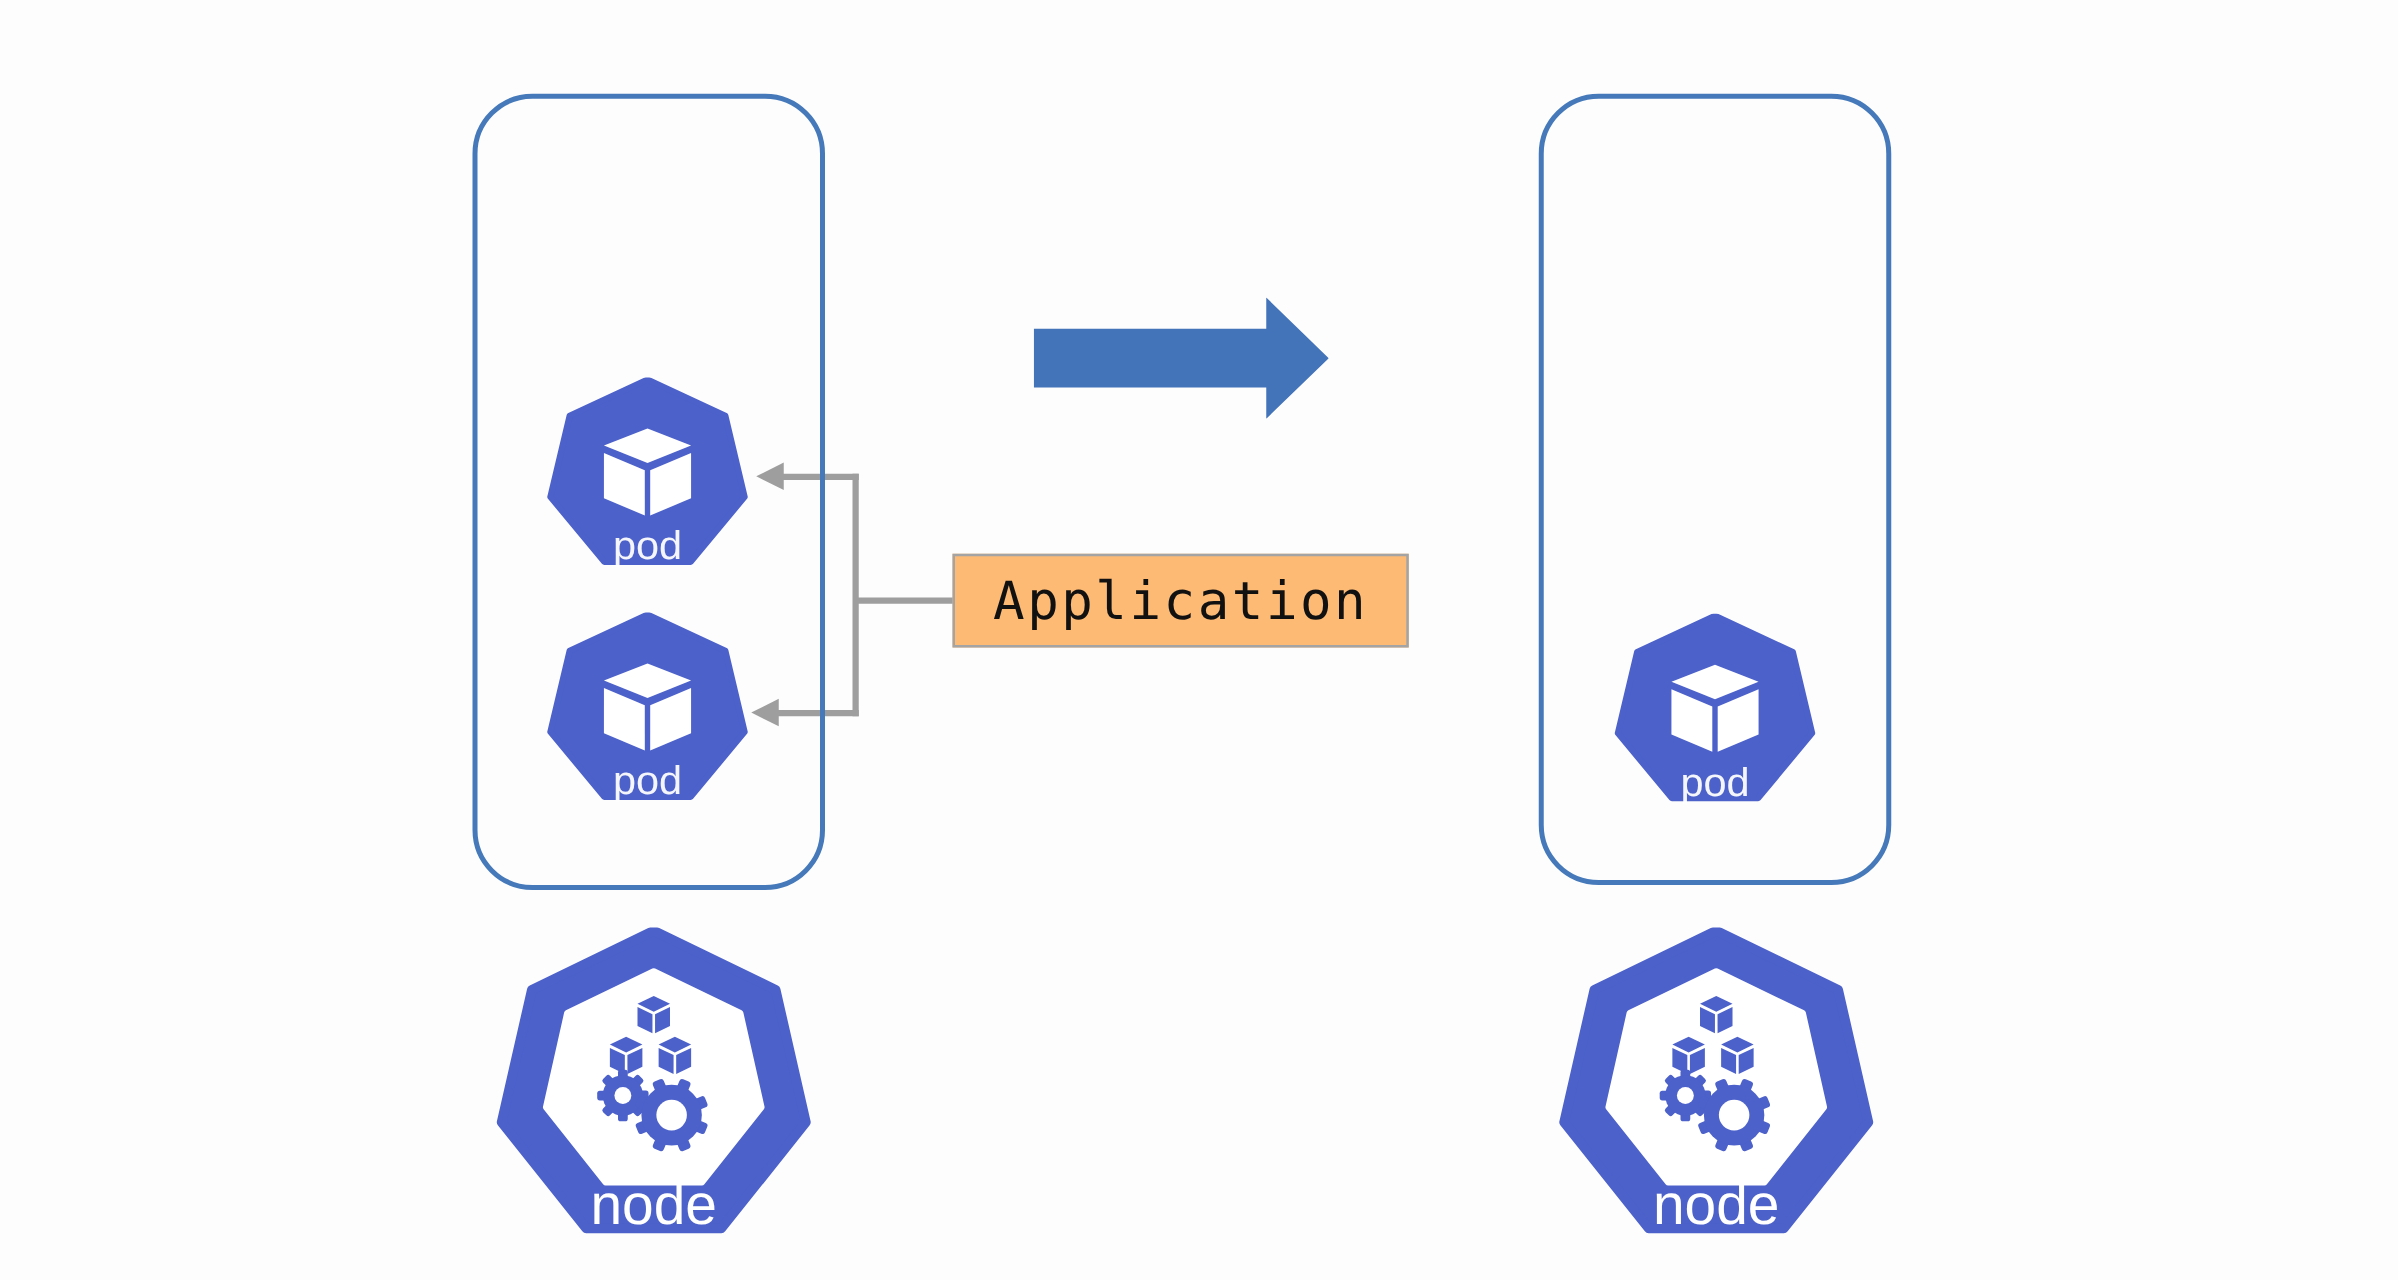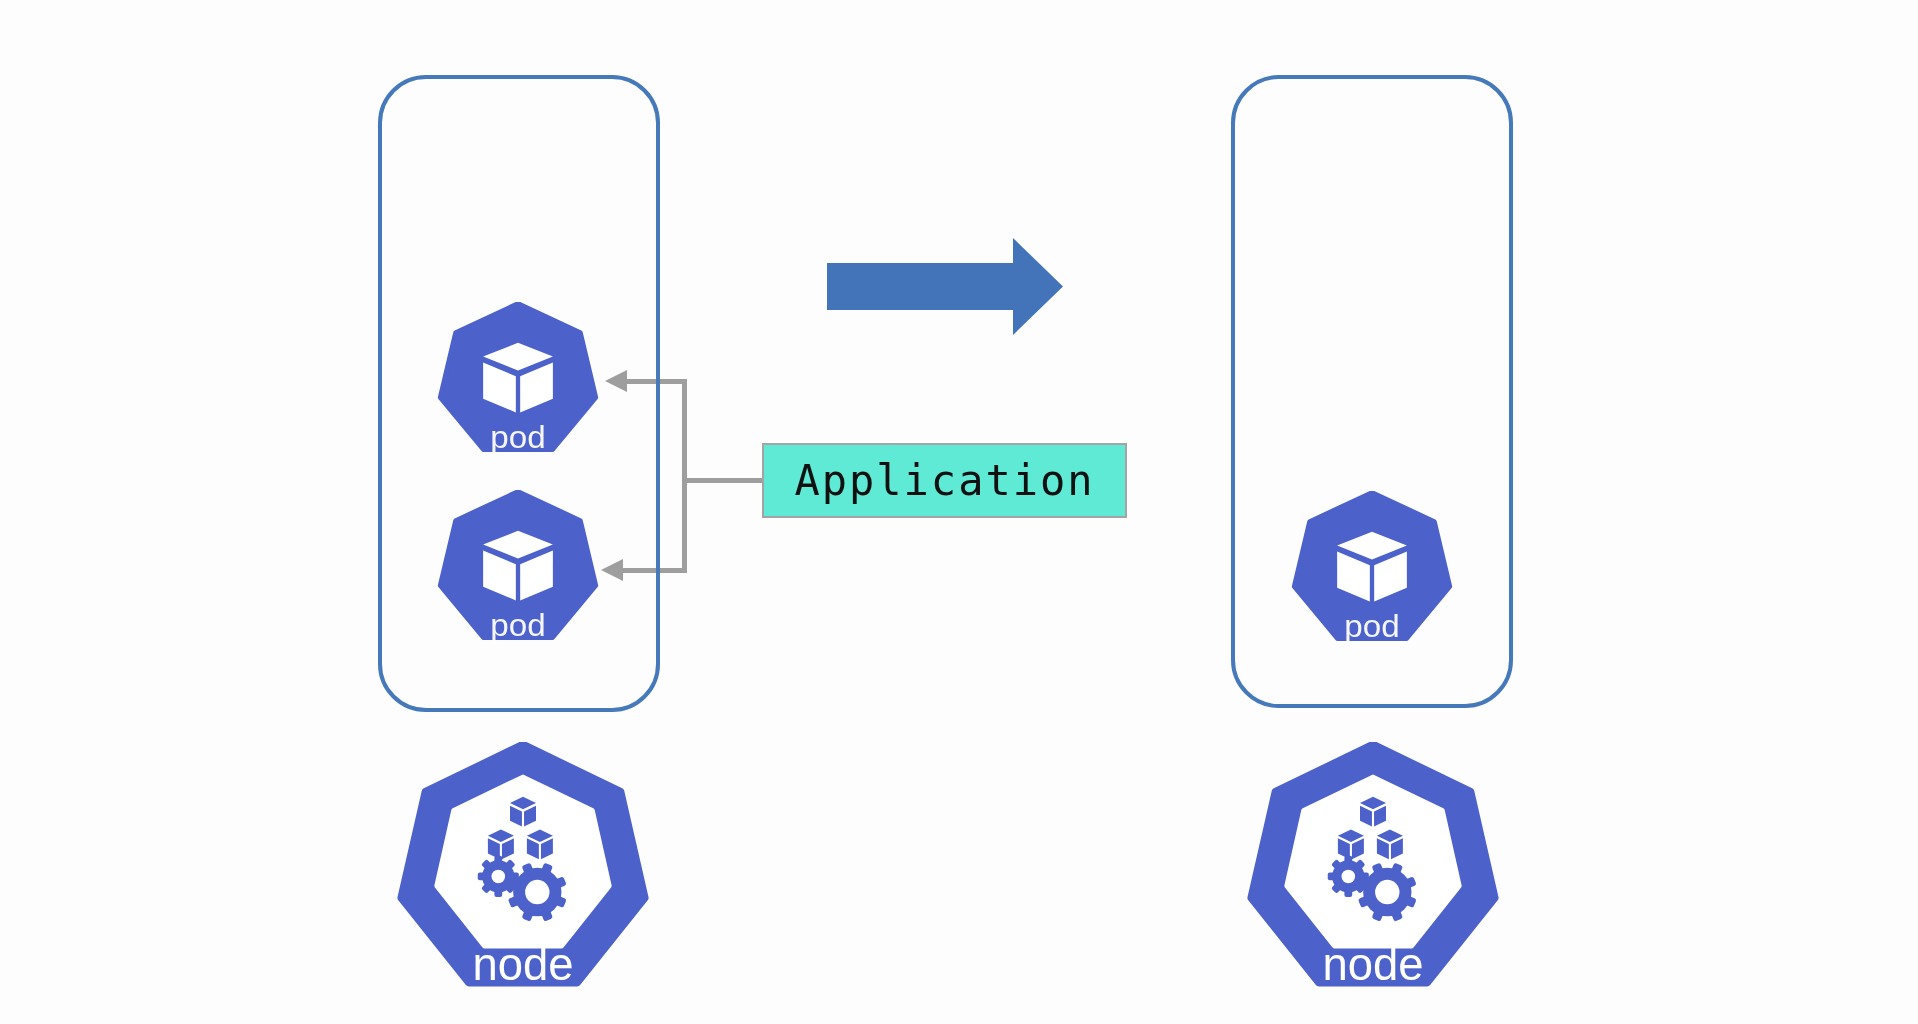--- a/index.html
+++ b/index.html
@@ -47,21 +47,21 @@
 
   
   #transition-arrow { position: absolute; left: 827px; top: 238px; width: 236px; height: 97px; z-index: 2; }
 
   
   #application-box {
     position: absolute;
     left: 762px; top: 443px; width: 365px; height: 75px;
     box-sizing: border-box;
     border: 2px solid #a4a4a4;
-    background: #5eead4;
+    background: #fdba74;
     display: flex; align-items: center; justify-content: center;
     font-family: "DejaVu Sans Mono", "Liberation Mono", monospace;
     font-size: 42px; letter-spacing: 2px; color: #111111;
     z-index: 5;
   }
 
   
   .conn { position: absolute; background: #9e9e9e; z-index: 1; }
   #conn-vertical   { left: 682px; top: 379px; width: 5px;  height: 194px; }
   #conn-top-h      { left: 626px; top: 379px; width: 61px; height: 5px; }

